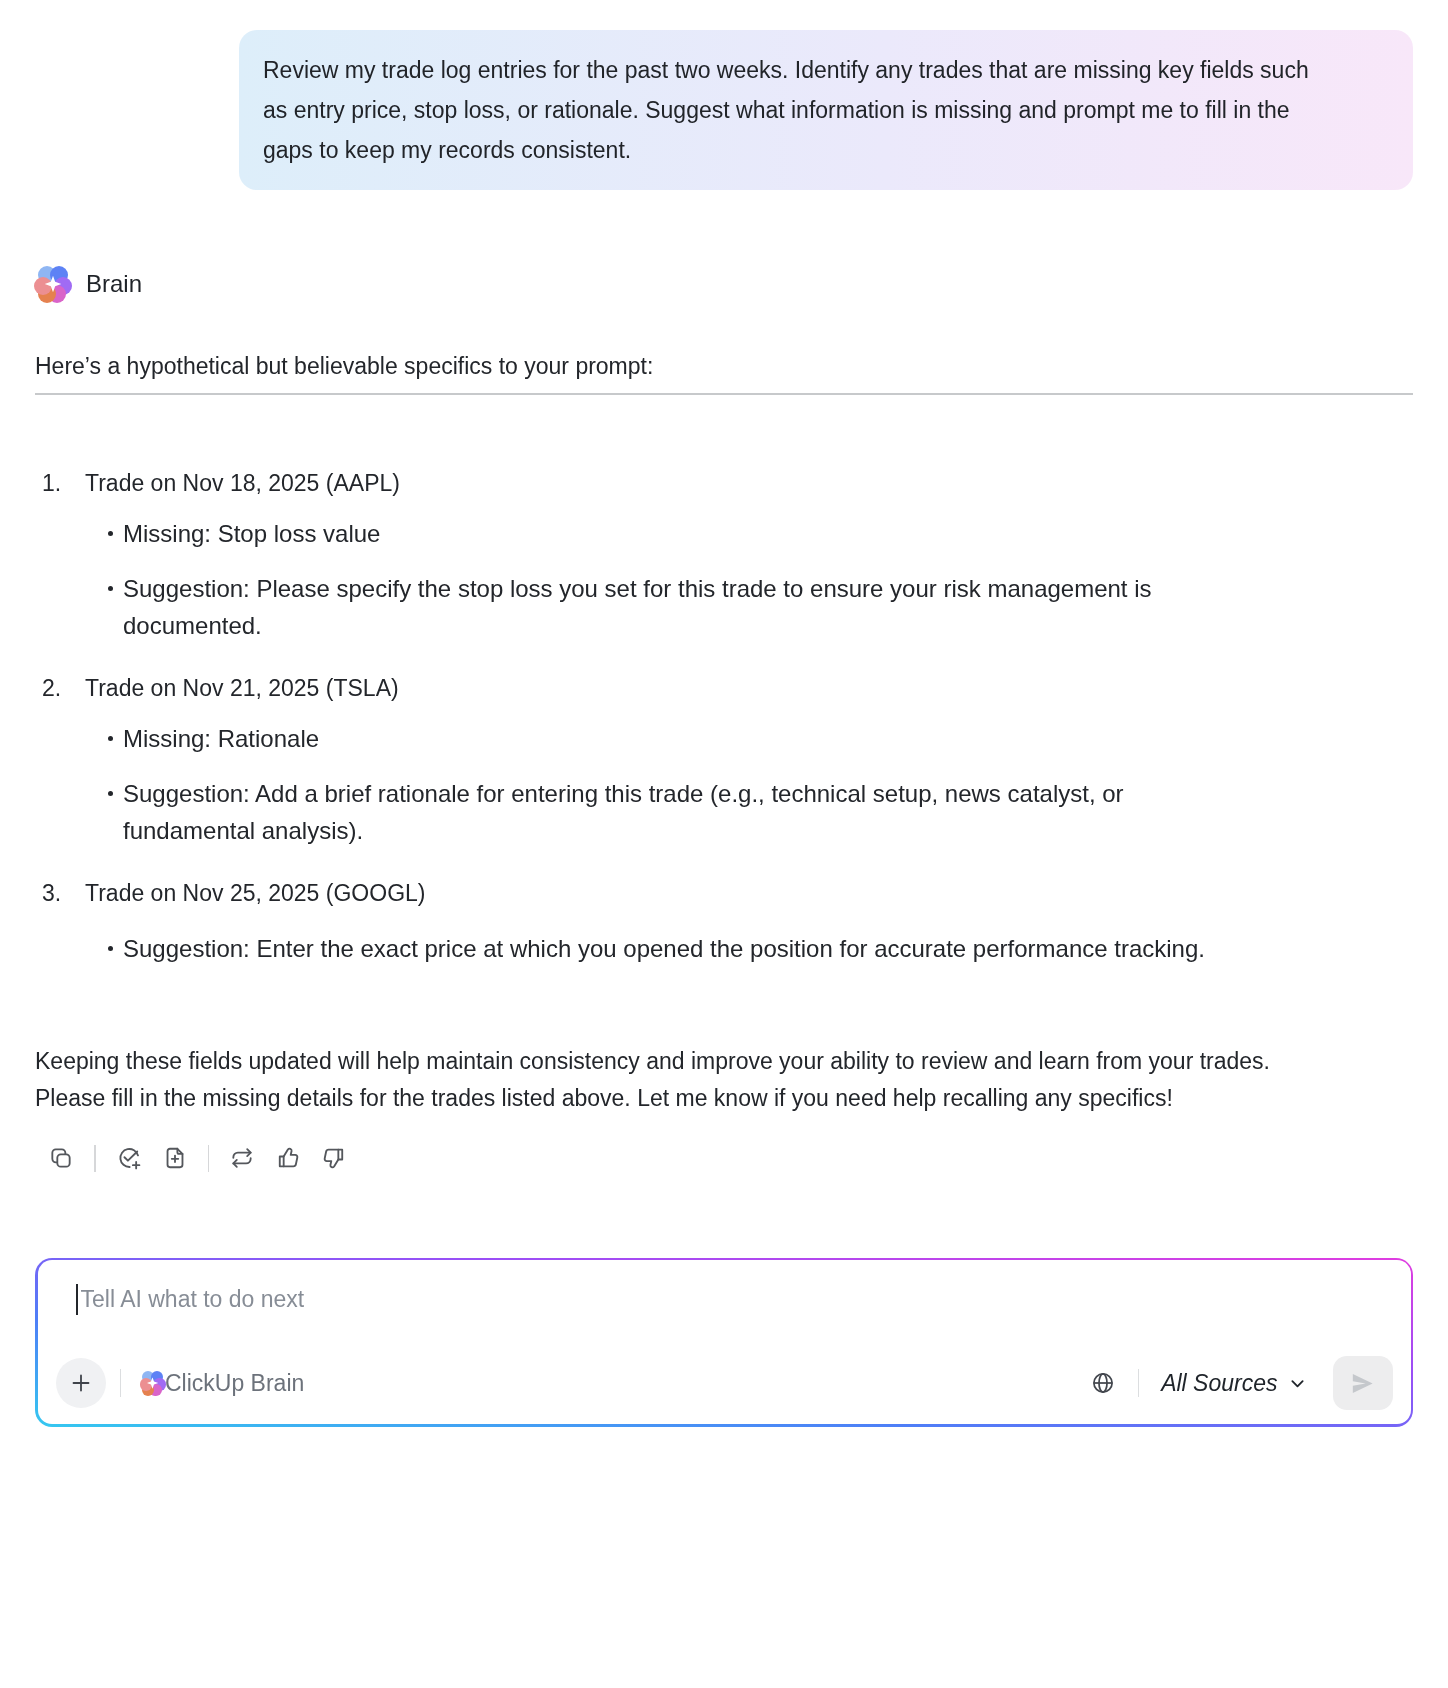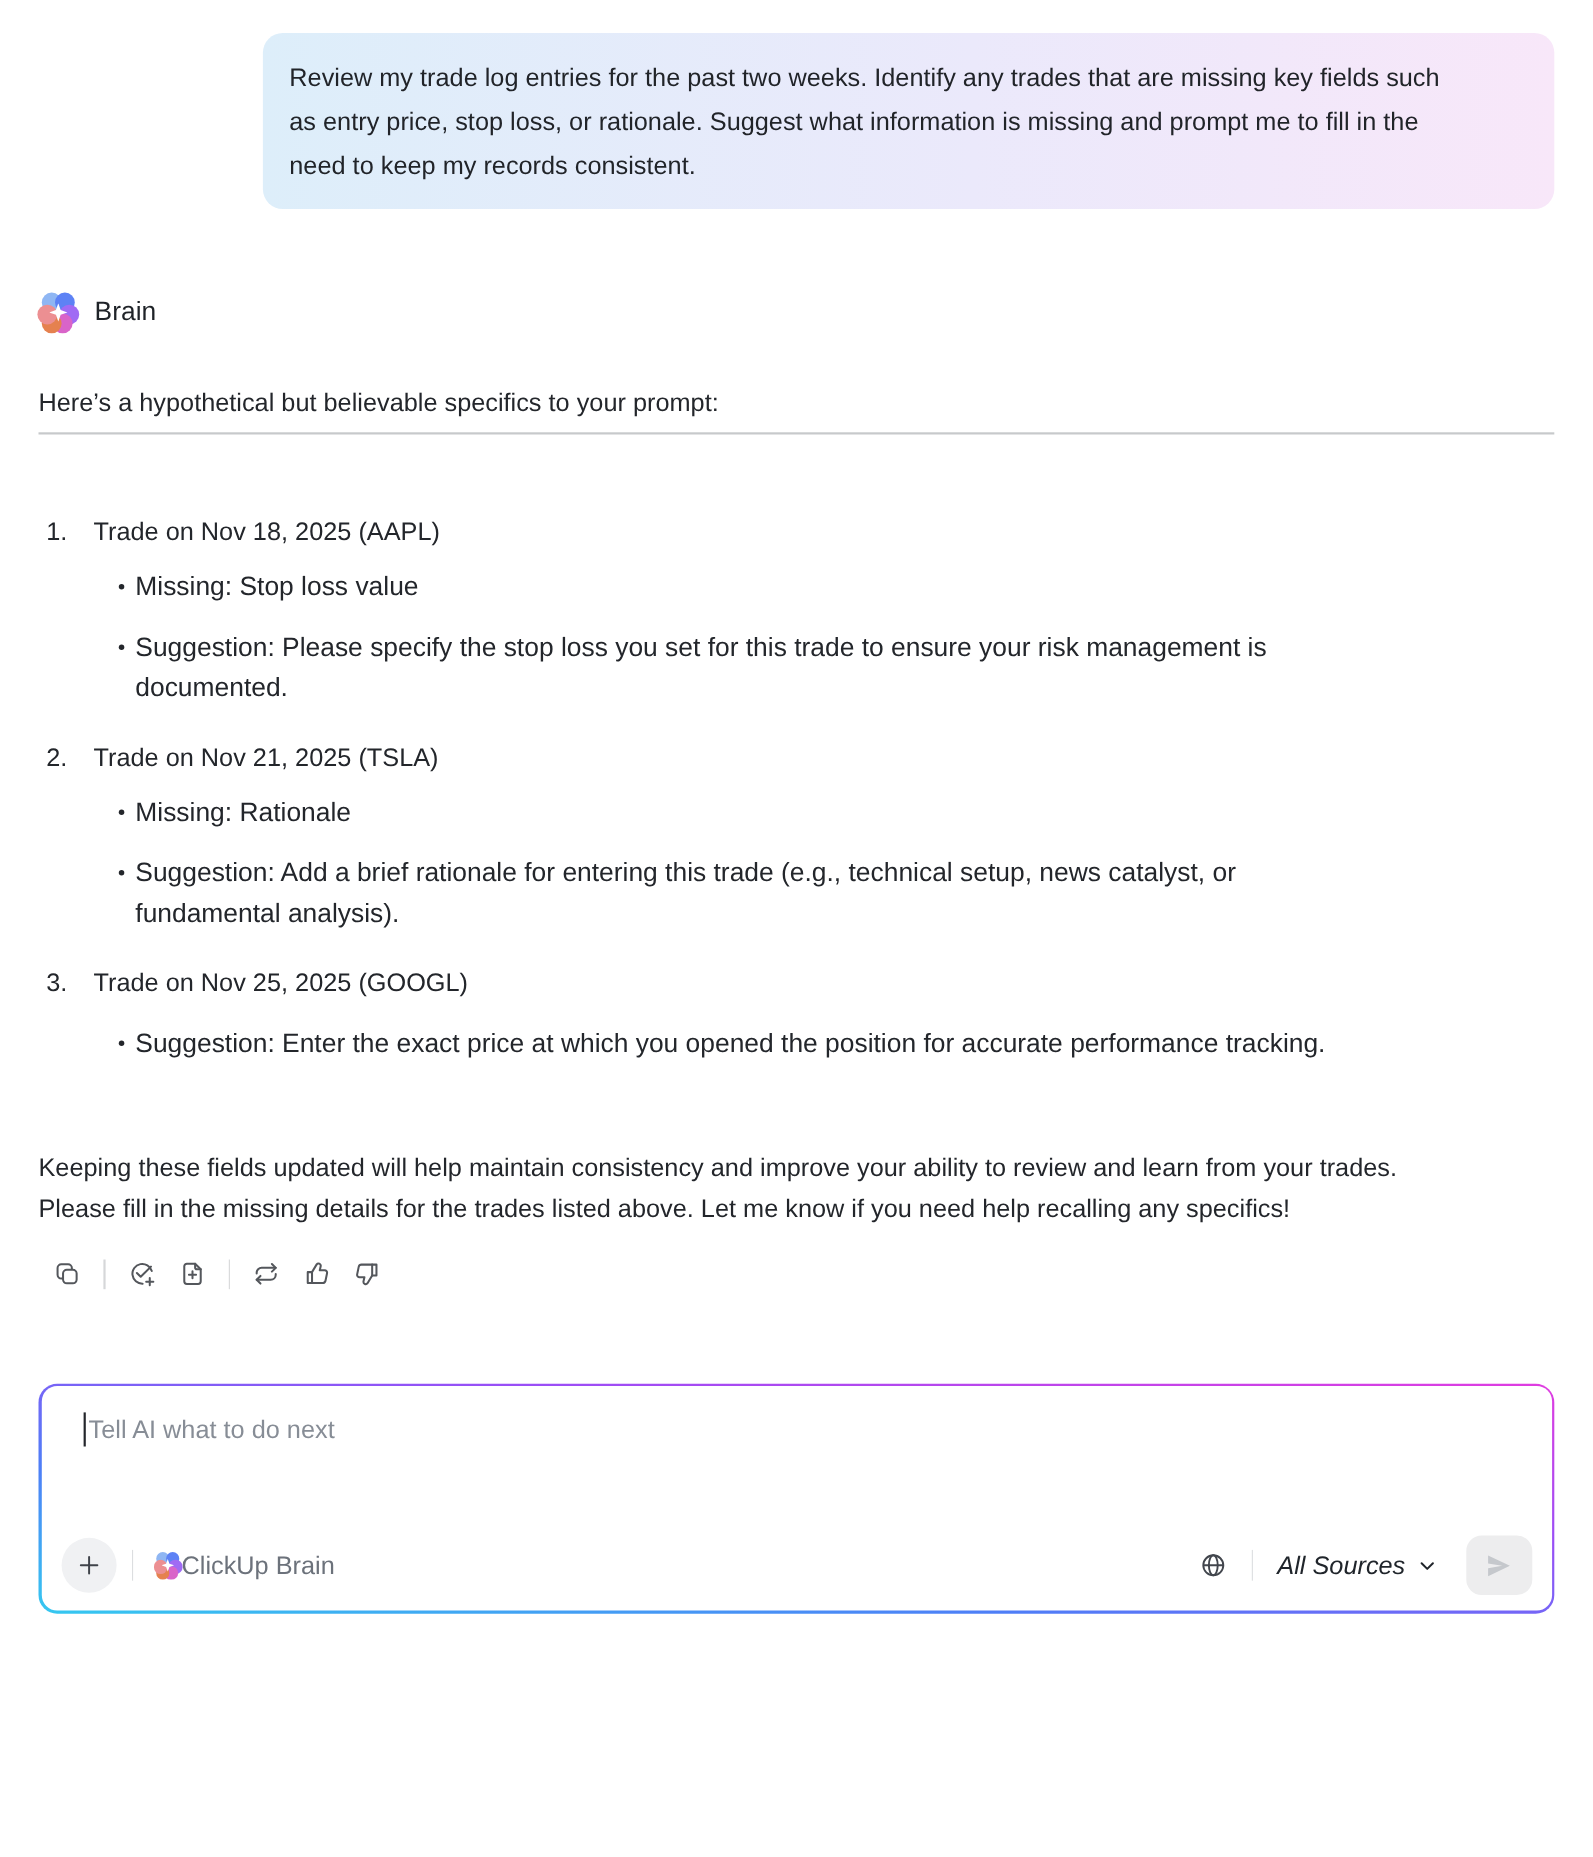--- a/index.html
+++ b/index.html
@@ -64,21 +64,21 @@
   .tb-btn { width:26px; height:26px; display:flex; align-items:center; justify-content:center; background:none; border:none; color:#54575c; cursor:pointer; padding:0; }
   .tb-btn svg { width:26px; height:26px; }
   .tb-div { width:1.5px; height:27px; background:#d6d7d9; }
 
   
   .composer-border {
     margin-top:86px; border-radius:17px; padding:2.5px;
     background:linear-gradient(to top right,#35c8f0 0%,#4e7ef7 32%,#9a4ef6 66%,#e03ce0 100%);
   }
   .composer {
-    background:#ffffff; border-radius:14px; height:204px;
+    background:#ffffff; border-radius:14px; height:164px;
     display:flex; flex-direction:column; justify-content:space-between;
     padding:24px 18px 14px 38px;
   }
   .composer-input { display:flex; align-items:center; }
   .caret { width:2px; height:31px; background:#23262b; margin-right:3px; flex:none; }
   .placeholder { font-size:23px; color:#878d96; }
 
   .composer-row { display:flex; align-items:center; }
   .plus-btn {
     width:50px; height:50px; border-radius:50%; background:#f0f1f3; border:none; cursor:pointer;
@@ -96,21 +96,21 @@
     width:60px; height:54px; border-radius:14px; background:#ededee; border:none; cursor:default;
     display:flex; align-items:center; justify-content:center; margin-left:26px; color:#c5c8cc; flex:none;
   }
 </style>
 </head>
 <body>
 
 <div class="screen">
 
   <div class="user-bubble">
-    <p>Review my trade log entries for the past two weeks. Identify any trades that are missing key fields such as entry price, stop loss, or rationale. Suggest what information is missing and prompt me to fill in the need to keep my records consistent.</p>
+    <p>Review my trade log entries for the past two weeks. Identify any trades that are missing key fields such as entry price, stop loss, or rationale. Suggest what information is missing and prompt me to fill in the gaps to keep my records consistent.</p>
   </div>
 
   <div class="brain-header">
     <span class="brain-logo lg">
       <span class="petal p-tl"></span>
         <span class="petal p-tr"></span>
         <span class="petal p-r"></span>
       <span class="petal p-br"></span>
         <span class="petal p-bl"></span>
         <span class="petal p-l"></span>

